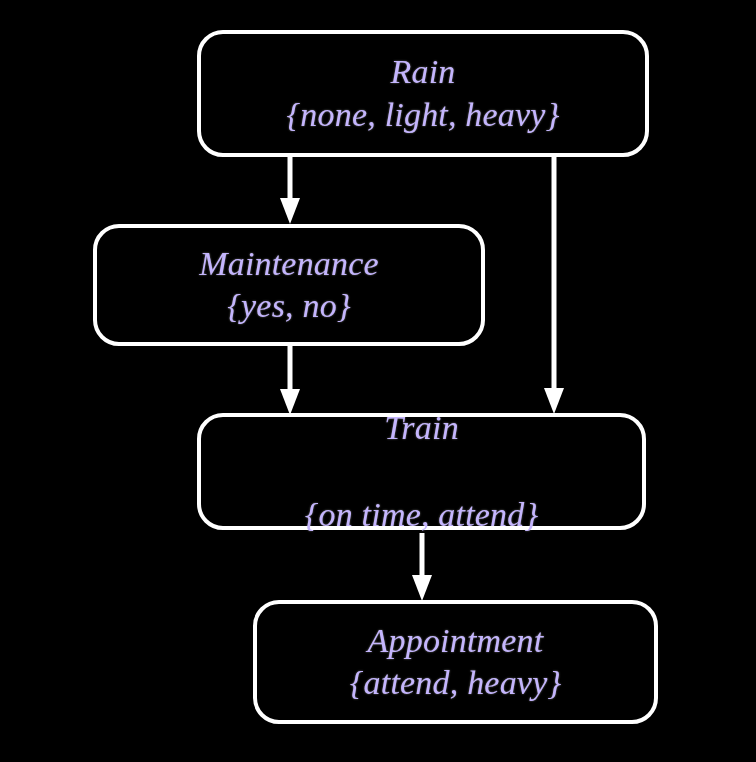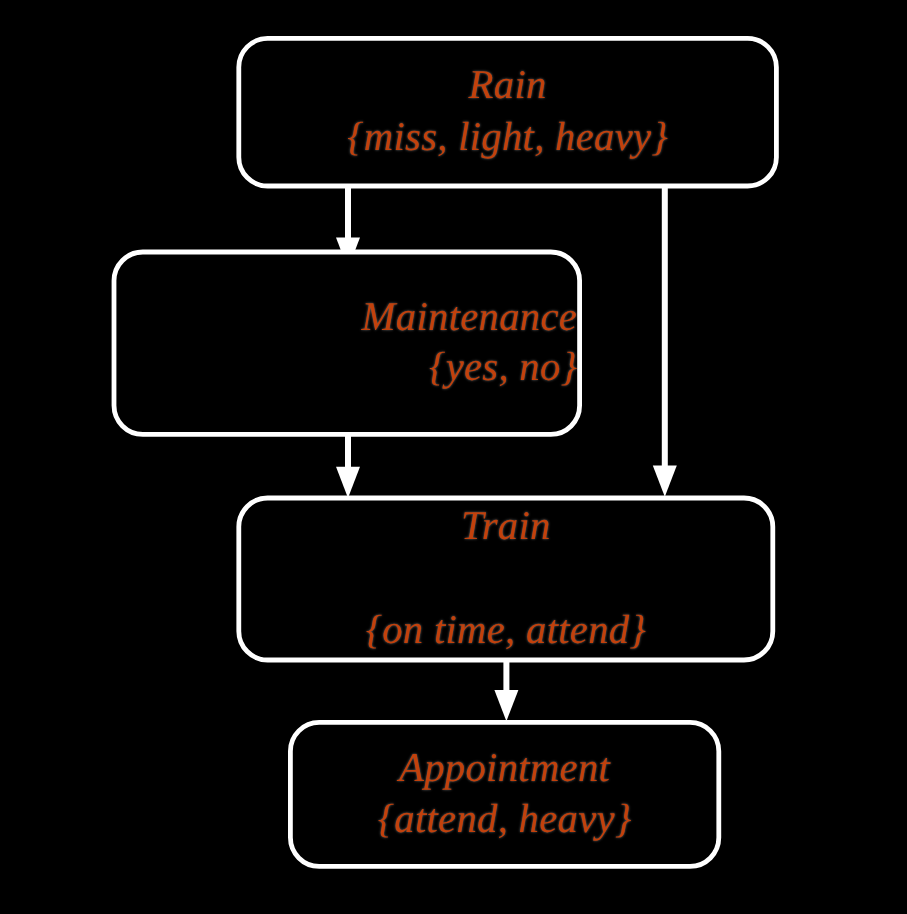--- a/index.html
+++ b/index.html
@@ -19,21 +19,21 @@
   .node {
     position: absolute;
     box-sizing: border-box;
     background: #000000;
     border: 4px solid #ffffff;
     border-radius: 26px;
     display: flex;
     flex-direction: column;
     align-items: center;
     justify-content: center;
-    color: #c2410c;
+    color: #c4b5fd;
     text-align: center;
     line-height: 1.18;
     text-shadow: 0 0 2px rgba(255,255,255,0.45);
   }
   .node-name {
     font-style: italic;
     font-size: 34px;
     letter-spacing: 0.2px;
     white-space: nowrap;
   }
@@ -45,23 +45,23 @@
     margin-top: 2px;
   }
   .edge {
     position: absolute;
     overflow: visible;
   }
   .edge svg { display: block; overflow: visible; }
 
   
   #node-rain        { left: 197px; top: 30px;  width: 452px; height: 127px; }
-  #node-maintenance { left: 93px;  top: 208px; width: 392px; height: 156px; align-items: flex-end; }
-  #node-train       { left: 197px; top: 413px; width: 449px; height: 139px; gap: 44px; }
-  #node-appointment { left: 240px; top: 600px; width: 361px; height: 124px; }
+  #node-maintenance { left: 93px;  top: 224px; width: 392px; height: 122px; }
+  #node-train       { left: 197px; top: 413px; width: 449px; height: 117px; gap: 44px; }
+  #node-appointment { left: 253px; top: 600px; width: 405px; height: 124px; }
 
   
   #edge-rain-maintenance { left: 268px; top: 154px; width: 44px;  height: 72px; }
   #edge-rain-train       { left: 532px; top: 154px; width: 44px;  height: 262px; }
   #edge-maintenance-train{ left: 268px; top: 343px; width: 44px;  height: 74px; }
   #edge-train-appointment{ left: 400px; top: 531px; width: 44px;  height: 72px; }
 </style>
 </head>
 <body>
 
@@ -90,21 +90,21 @@
 
   <div class="edge" id="edge-train-appointment">
     <svg width="44" height="72" viewBox="0 0 44 72">
       <line x1="22" y1="2" x2="22" y2="48" stroke="#ffffff" stroke-width="5"></line>
       <polygon points="22,70 12,44 32,44" fill="#ffffff"></polygon>
     </svg>
   </div>
 
   <div class="node" id="node-rain">
     <div class="node-name">Rain</div>
-    <div class="node-domain">{miss, light, heavy}</div>
+    <div class="node-domain">{none, light, heavy}</div>
   </div>
 
   <div class="node" id="node-maintenance">
     <div class="node-name">Maintenance</div>
     <div class="node-domain">{yes, no}</div>
   </div>
 
   <div class="node" id="node-train">
     <div class="node-name">Train</div>
     <div class="node-domain">{on time, attend}</div>

